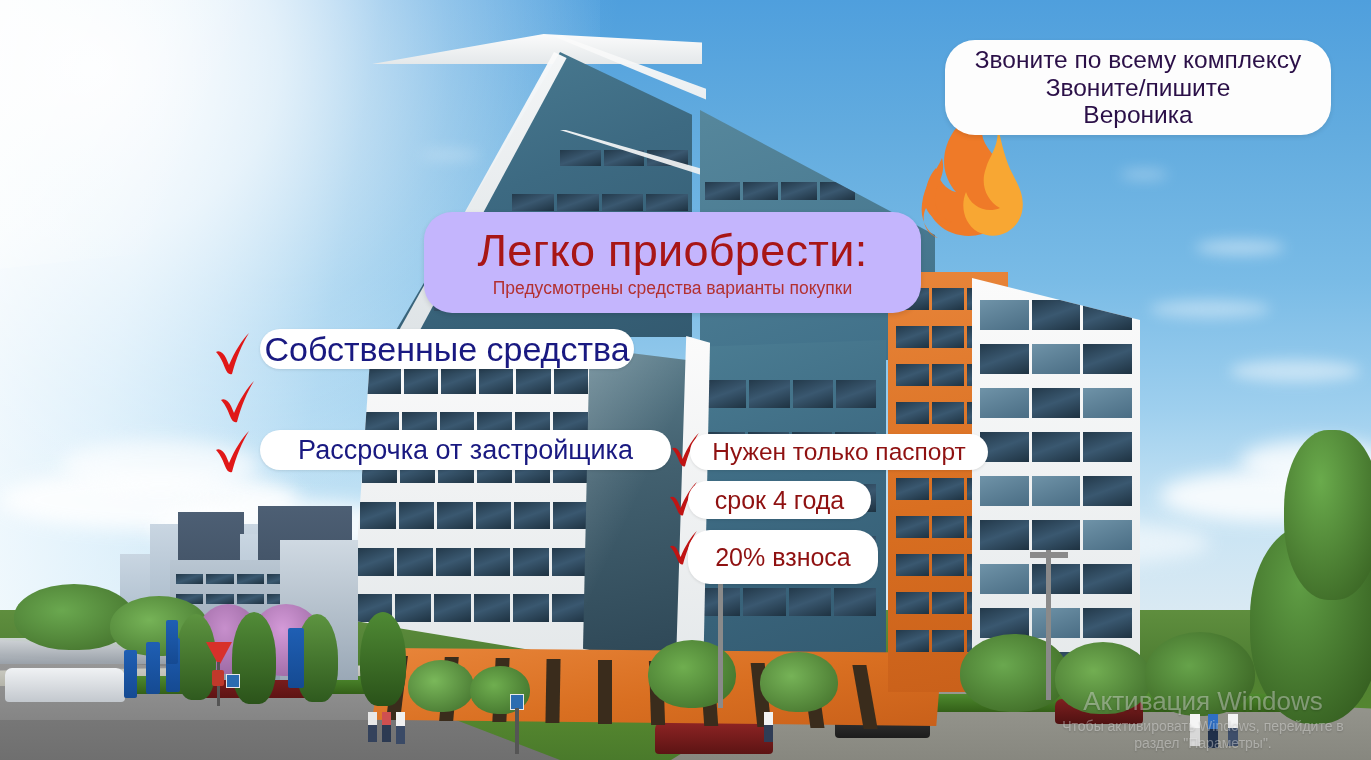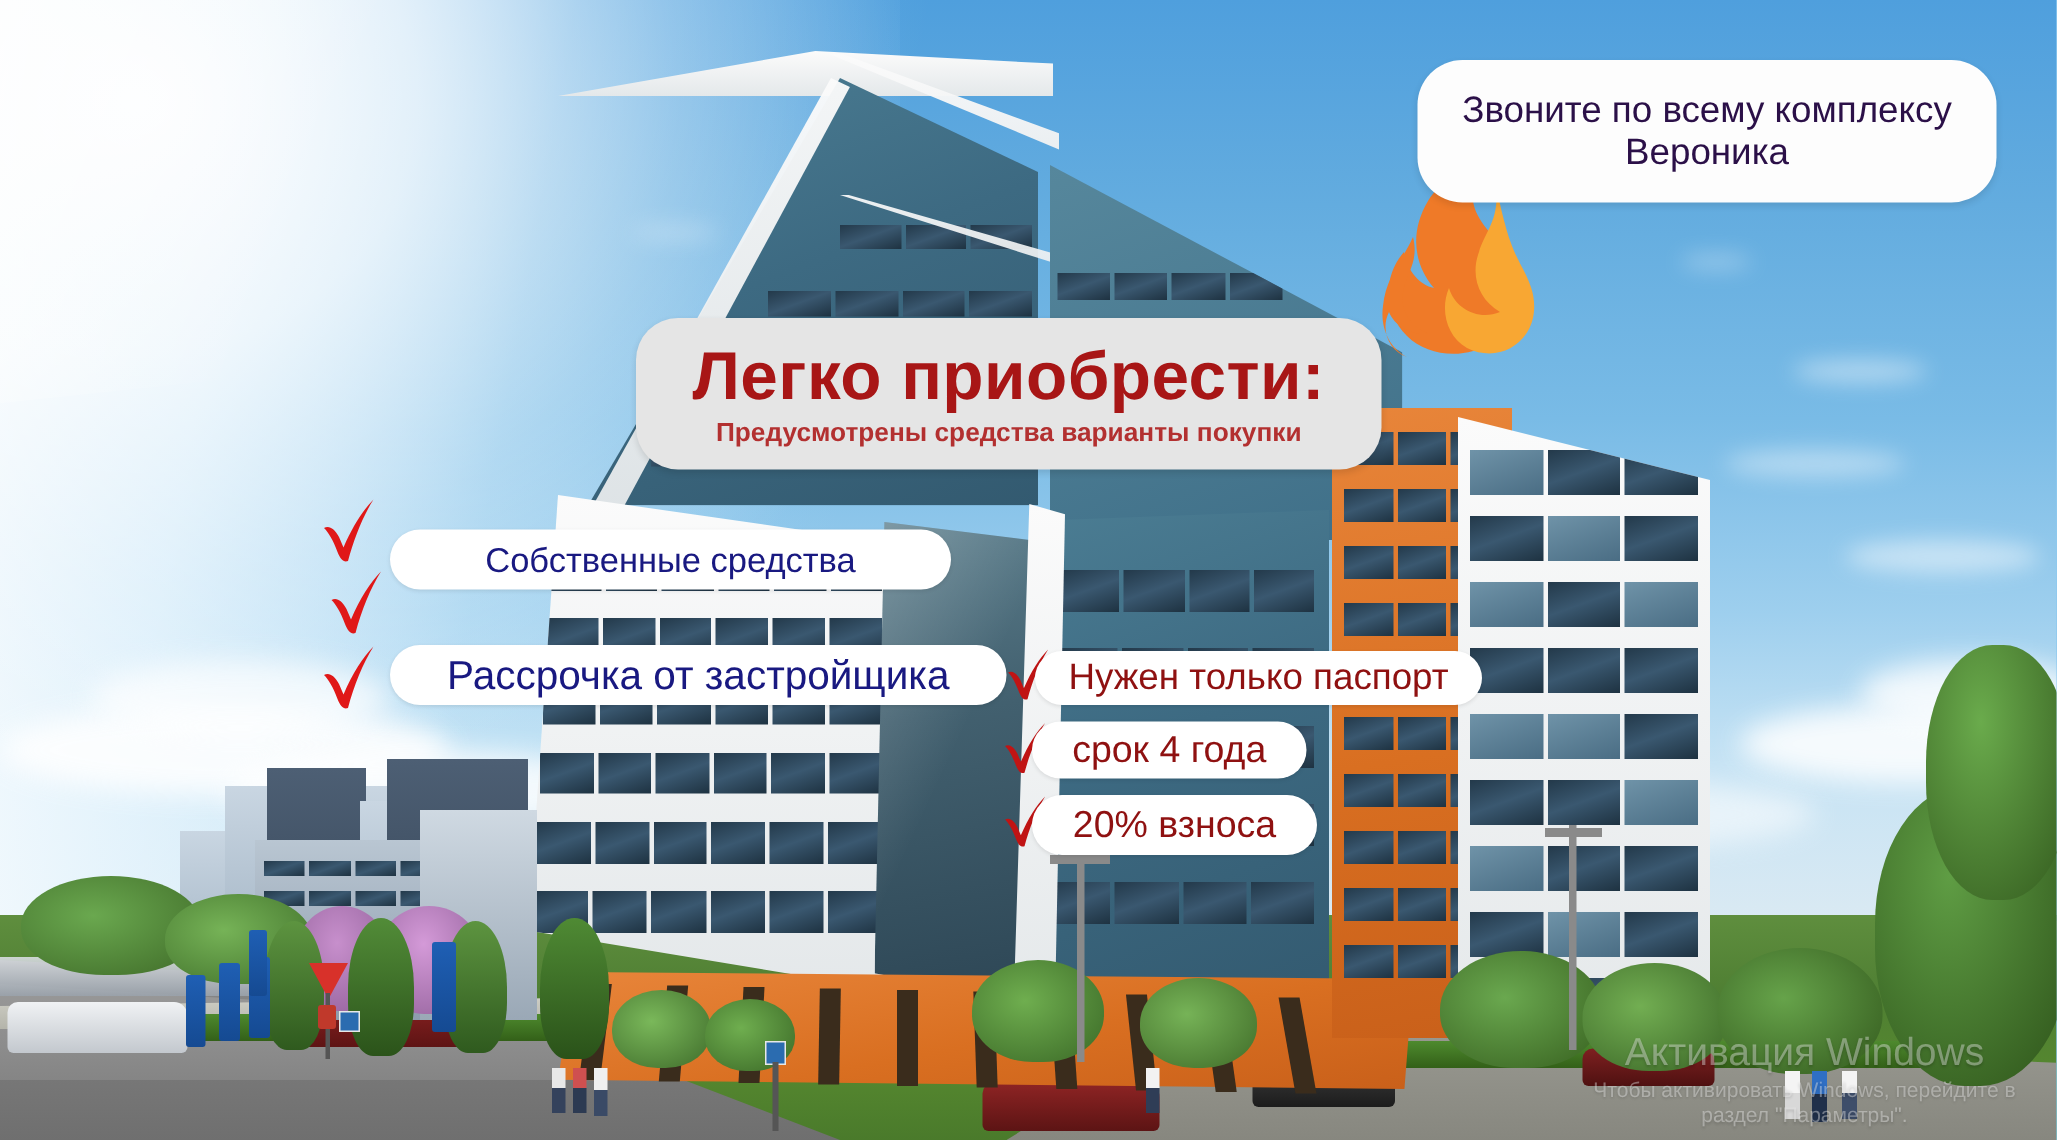--- a/index.html
+++ b/index.html
@@ -83,24 +83,23 @@
   .pill-navy { color:#191981; }
   .pill-red  { color:#8f1111; }
 
   .check {
     position:absolute; width:42px; height:48px; pointer-events:none;
   }
 
   
   #header-callout {
     position:absolute; left:424px; top:212px; width:497px; height:101px;
-    background:#e5e5e5; border-radius:28px;
+    background:#c4b5fd; border-radius:28px;
     display:flex; flex-direction:column; align-items:center; justify-content:center;
     box-shadow:0 2px 5px rgba(0,0,0,0.12);
-    font-weight:bold;
   }
   #header-title { font-size:45px; color:#a81616; letter-spacing:0.3px; line-height:1; }
   #header-sub { font-size:17.5px; color:#b33030; margin-top:7px; line-height:1; }
 
   
   #contact-callout {
     position:absolute; left:945px; top:40px; width:386px; height:95px;
     background:#fdfdfd; border-radius:30px;
     display:flex; flex-direction:column; align-items:center; justify-content:center;
     box-shadow:0 2px 5px rgba(0,0,0,0.10);
@@ -520,32 +519,33 @@
 
 
   <svg id="flame-icon" viewBox="0 0 118 170">
     <path d="M62 4 C70 34 50 46 40 62 C28 82 30 104 44 120 C34 118 26 108 24 96 C10 112 10 136 26 152 C40 166 66 168 82 156 C100 142 104 118 92 98 C84 84 72 76 70 62 C68 48 74 38 80 30 C74 36 66 34 62 4 Z" fill="#ef7a28"></path>
     <path d="M84 48 C90 72 78 82 74 96 C68 112 74 128 88 136 C74 142 58 134 54 120 C48 134 52 152 66 160 C86 170 106 158 110 140 C114 120 102 108 96 92 C90 76 88 62 84 48 Z" fill="#f8a733"></path>
     <path d="M30 86 C34 102 26 110 24 120 C20 134 28 146 40 150 C30 152 18 146 14 136 C8 148 14 162 26 166 C14 160 8 146 10 132 C12 112 24 100 30 86 Z" fill="#ef7a28"></path>
   </svg>
 
   <div id="contact-callout">
     <div>Звоните по всему комплексу</div>
+    <div>Звоните/пишите</div>
     <div>Вероника</div>
   </div>
 
   <div id="header-callout">
     <div id="header-title">Легко приобрести:</div>
     <div id="header-sub">Предусмотрены средства варианты покупки</div>
   </div>
 
   <svg class="check" style="left:211px;top:330px;" viewBox="0 0 42 48">
     <path d="M5 22 C8 20 12 22 15 28 L18 35 C24 21 31 10 38 3 C31 14 25 29 21 44 C18 45 16 43 14 38 C11 30 8 25 5 22 Z" fill="#e01818"></path>
   </svg>
-  <div class="pill pill-navy" style="left:260px;top:329px;width:374px;height:40px;font-size:23px;margin-top:24px;">
+  <div class="pill pill-navy" style="left:260px;top:329px;width:374px;height:40px;font-size:34px;">
     <span>Собственные средства</span>
   </div>
 
   <svg class="check" style="left:216px;top:378px;" viewBox="0 0 42 48">
     <path d="M5 22 C8 20 12 22 15 28 L18 35 C24 21 31 10 38 3 C31 14 25 29 21 44 C18 45 16 43 14 38 C11 30 8 25 5 22 Z" fill="#e01818"></path>
   </svg>
 
   <svg class="check" style="left:211px;top:428px;" viewBox="0 0 42 48">
     <path d="M5 22 C8 20 12 22 15 28 L18 35 C24 21 31 10 38 3 C31 14 25 29 21 44 C18 45 16 43 14 38 C11 30 8 25 5 22 Z" fill="#e01818"></path>
   </svg>
@@ -563,21 +563,21 @@
   <svg class="check" style="left:666px;top:479px;width:34px;height:40px;" viewBox="0 0 42 48">
     <path d="M5 22 C8 20 12 22 15 28 L18 35 C24 21 31 10 38 3 C31 14 25 29 21 44 C18 45 16 43 14 38 C11 30 8 25 5 22 Z" fill="#c01414"></path>
   </svg>
   <div class="pill pill-red" style="left:688px;top:481px;width:183px;height:38px;font-size:25px;border-radius:22px;">
     <span>срок 4 года</span>
   </div>
 
   <svg class="check" style="left:666px;top:528px;width:34px;height:40px;" viewBox="0 0 42 48">
     <path d="M5 22 C8 20 12 22 15 28 L18 35 C24 21 31 10 38 3 C31 14 25 29 21 44 C18 45 16 43 14 38 C11 30 8 25 5 22 Z" fill="#c01414"></path>
   </svg>
-  <div class="pill pill-red" style="left:688px;top:530px;width:190px;height:40px;font-size:25px;border-radius:22px;">
+  <div class="pill pill-red" style="left:688px;top:530px;width:190px;height:54px;font-size:25px;border-radius:22px;">
     <span>20% взноса</span>
   </div>
 
   <div id="watermark">
     <div id="wm-title">Активация Windows</div>
     <div id="wm-sub">Чтобы активировать Windows, перейдите в раздел "Параметры".</div>
   </div>
 
 </div>
 

